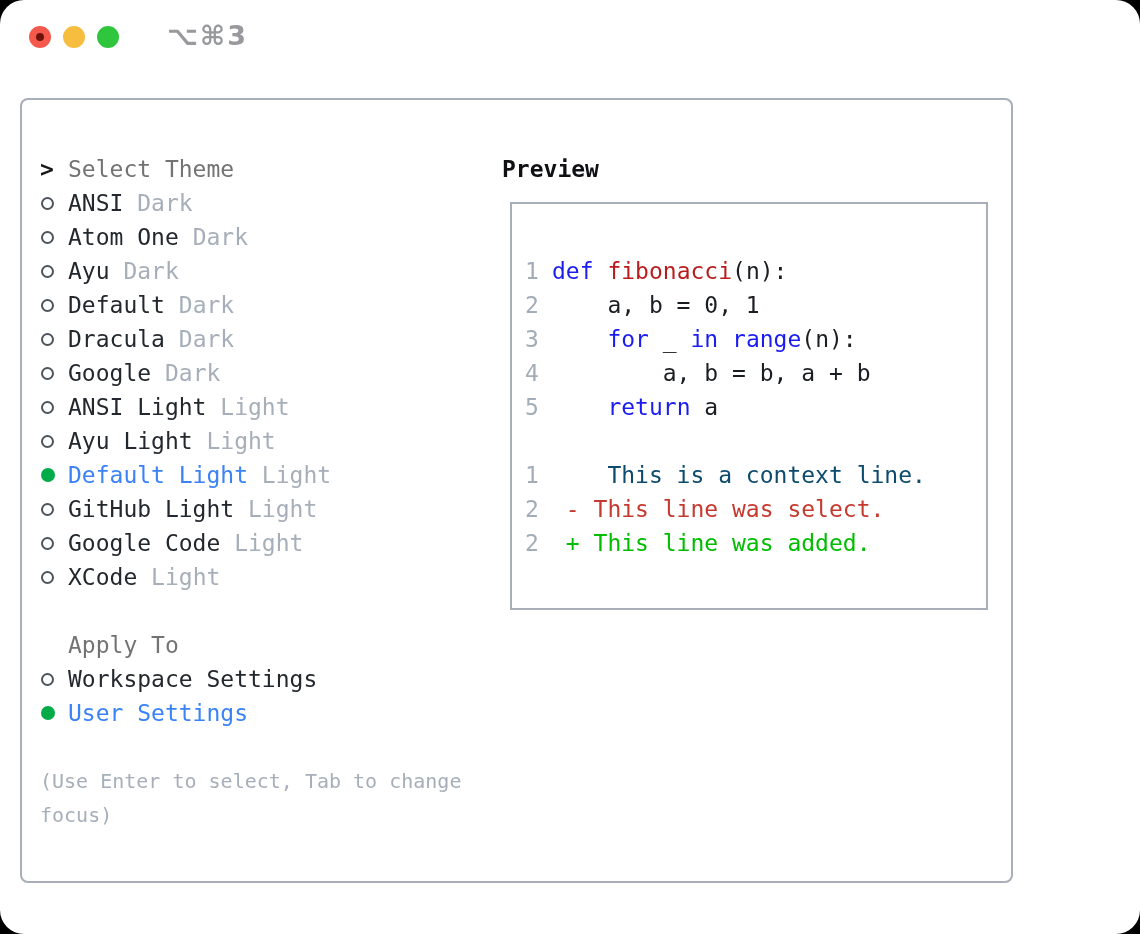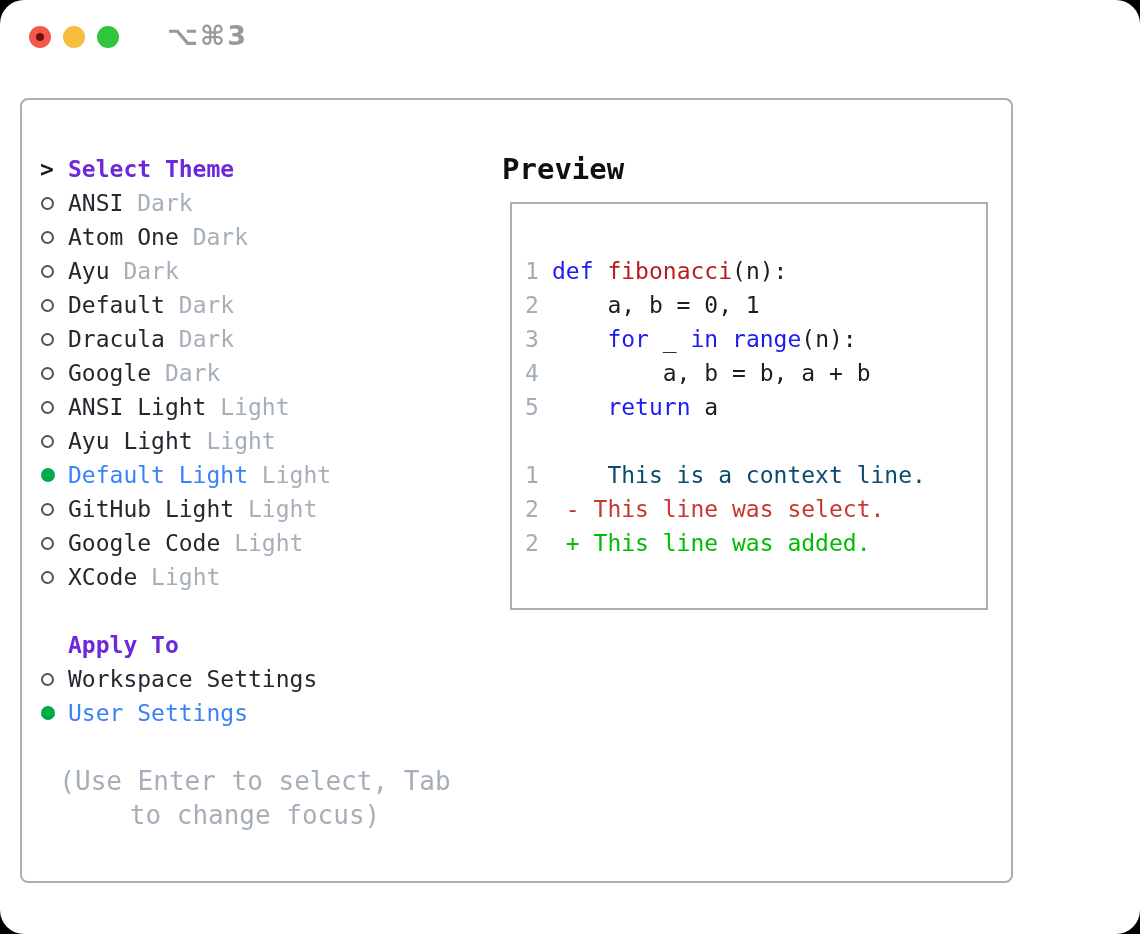--- a/index.html
+++ b/index.html
@@ -29,30 +29,30 @@
   
   .left-col{position:absolute;left:18px;top:52px;width:440px;}
   .row{height:34px;display:flex;align-items:center;font-size:23px;line-height:34px;white-space:pre;}
   .spacer{height:34px;}
   .marker{width:28px;flex:0 0 28px;display:flex;align-items:center;color:#15181b;}
   .marker.arrow{font-weight:bold;}
   .radio{width:13px;height:13px;border-radius:50%;box-sizing:border-box;margin-left:1px;}
   .radio.off{border:2px solid #4d545c;background:transparent;}
   .radio.on{border:none;background:#00ab48;width:14px;height:14px;}
   .lbl{color:#23282e;}
-  .lbl.bold{font-weight:bold;color:#6d28d9;text-align:right;}
+  .lbl.bold{font-weight:normal;color:#737373;text-align:right;}
   .lbl.selected{color:#3b82f6;text-align:center;}
   .tag{color:#a6afb9;}
   .help{
-    margin-top:34px;width:430px;font-size:26px;line-height:34px;color:#a6afb9;text-align:center;
+    margin-top:34px;width:430px;font-size:20px;line-height:34px;color:#a6afb9;
   }
   
   .preview-title{
     position:absolute;left:480px;top:52px;height:34px;line-height:34px;
-    font-size:29px;font-weight:bold;color:#0e1013;
+    font-size:23px;font-weight:bold;color:#0e1013;
   }
   .preview-box{
     position:absolute;left:488px;top:102px;width:478px;height:408px;
     border:2px solid #a8afb9;box-sizing:border-box;background:#fff;
     padding:50px 0 0 13px;overflow:hidden;
   }
   .pline{height:34px;display:flex;font-size:23px;line-height:34px;white-space:pre;}
   .gutter{width:27px;flex:0 0 27px;color:#a3adb8;}
   .content{white-space:pre;}
   .seg-kw{color:#1b1cf0;}

